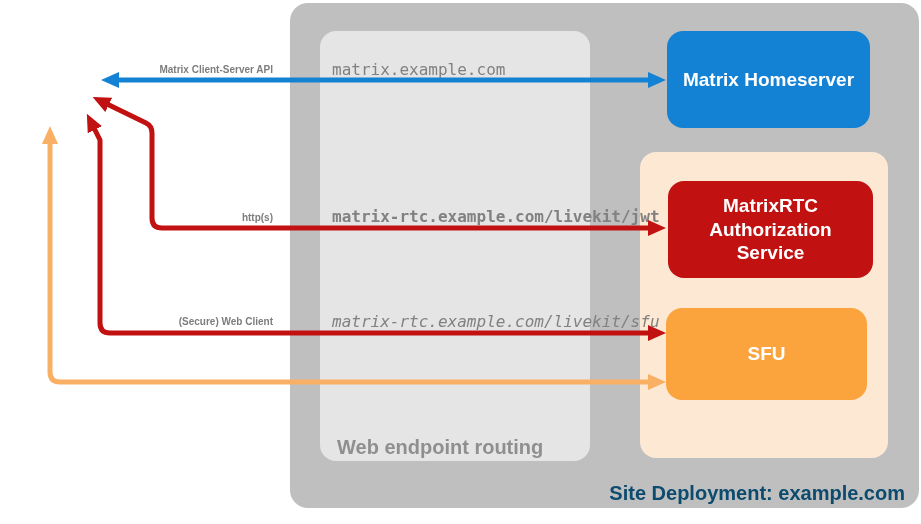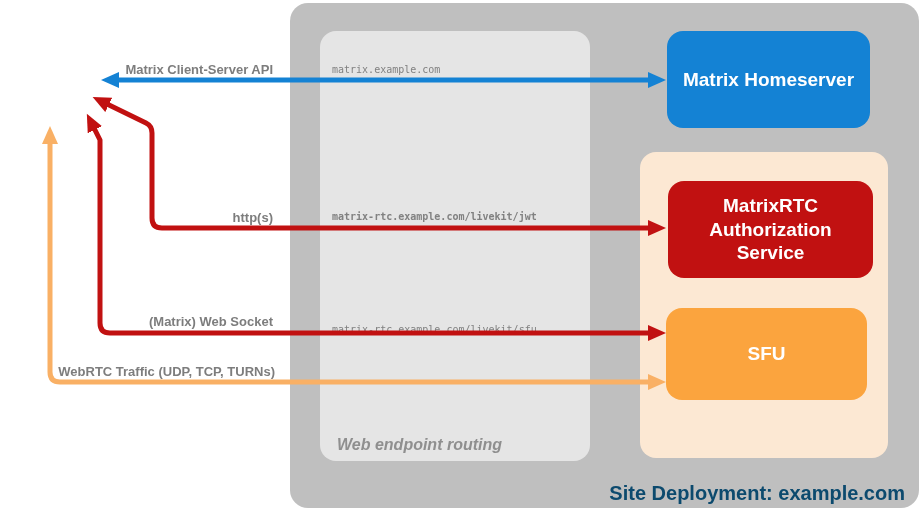--- a/index.html
+++ b/index.html
@@ -72,47 +72,46 @@
   .node-sfu {
     left: 666px; top: 308px; width: 201px; height: 92px;
     border-radius: 16px;
     background: var(--sfu-orange);
   }
 
   
   .heading {
     font-weight: bold;
     color: var(--heading-gray);
-    font-size: 16px;
+    font-size: 20px;
     white-space: nowrap;
-    font-style: italic;
   }
   .label-routing { left: 337px; top: 436px; }
   .label-backend { left: 657px; top: 436px; }
   .label-site {
     right: 16px; top: 482px;
     font-weight: bold; font-size: 20px;
     color: #0c4a6e; white-space: nowrap;
   }
 
   
   .url {
     left: 332px;
     font-family: "DejaVu Sans Mono", monospace;
-    font-size: 10px; line-height: 14px;
+    font-size: 16px; line-height: 14px;
     color: var(--url-gray);
     white-space: nowrap;
   }
   .url-1 { top: 63px; }
   .url-2 { top: 210px; font-weight: bold; }
-  .url-3 { top: 323px; }
+  .url-3 { top: 315px; font-style: italic; }
 
   
   .arrow-label {
-    font-weight: bold; font-size: 13px; line-height: 14px;
+    font-weight: bold; font-size: 10px; line-height: 14px;
     color: var(--label-gray);
     white-space: nowrap;
     text-align: left;
   }
   .lbl-api    { right: 648px; top: 63px; }
   .lbl-https  { right: 648px; top: 211px; }
   .lbl-ws     { right: 648px; top: 315px; }
   .lbl-webrtc { right: 646px; top: 365px; }
 
   
@@ -144,22 +143,21 @@
   <div class="abs node node-homeserver">Matrix Homeserver</div>
   <div class="abs node node-auth">MatrixRTC Authorization Service</div>
   <div class="abs node node-sfu">SFU</div>
 
   <div class="abs url url-1">matrix.example.com</div>
   <div class="abs url url-2">matrix-rtc.example.com/livekit/jwt</div>
   <div class="abs url url-3">matrix-rtc.example.com/livekit/sfu</div>
 
   <div class="abs arrow-label lbl-api">Matrix Client-Server API</div>
   <div class="abs arrow-label lbl-https">http(s)</div>
-  <div class="abs arrow-label lbl-ws">(Matrix) Web Socket</div>
-  <div class="abs arrow-label lbl-webrtc">WebRTC Traffic (UDP, TCP, TURNs)</div>
+  <div class="abs arrow-label lbl-ws">(Secure) Web Client</div>
 
   <svg class="arrows" viewBox="0 0 921 524" xmlns="http://www.w3.org/2000/svg">
     <defs>
       <marker id="head-blue" markerUnits="userSpaceOnUse" markerWidth="20" markerHeight="18" refX="2" refY="8" orient="auto-start-reverse">
         <polygon points="0,0 18,8 0,16" class="fill-blue"></polygon>
       </marker>
       <marker id="head-red" markerUnits="userSpaceOnUse" markerWidth="20" markerHeight="18" refX="2" refY="8" orient="auto-start-reverse">
         <polygon points="0,0 18,8 0,16" class="fill-red"></polygon>
       </marker>
       <marker id="head-orange" markerUnits="userSpaceOnUse" markerWidth="20" markerHeight="18" refX="2" refY="8" orient="auto-start-reverse">

